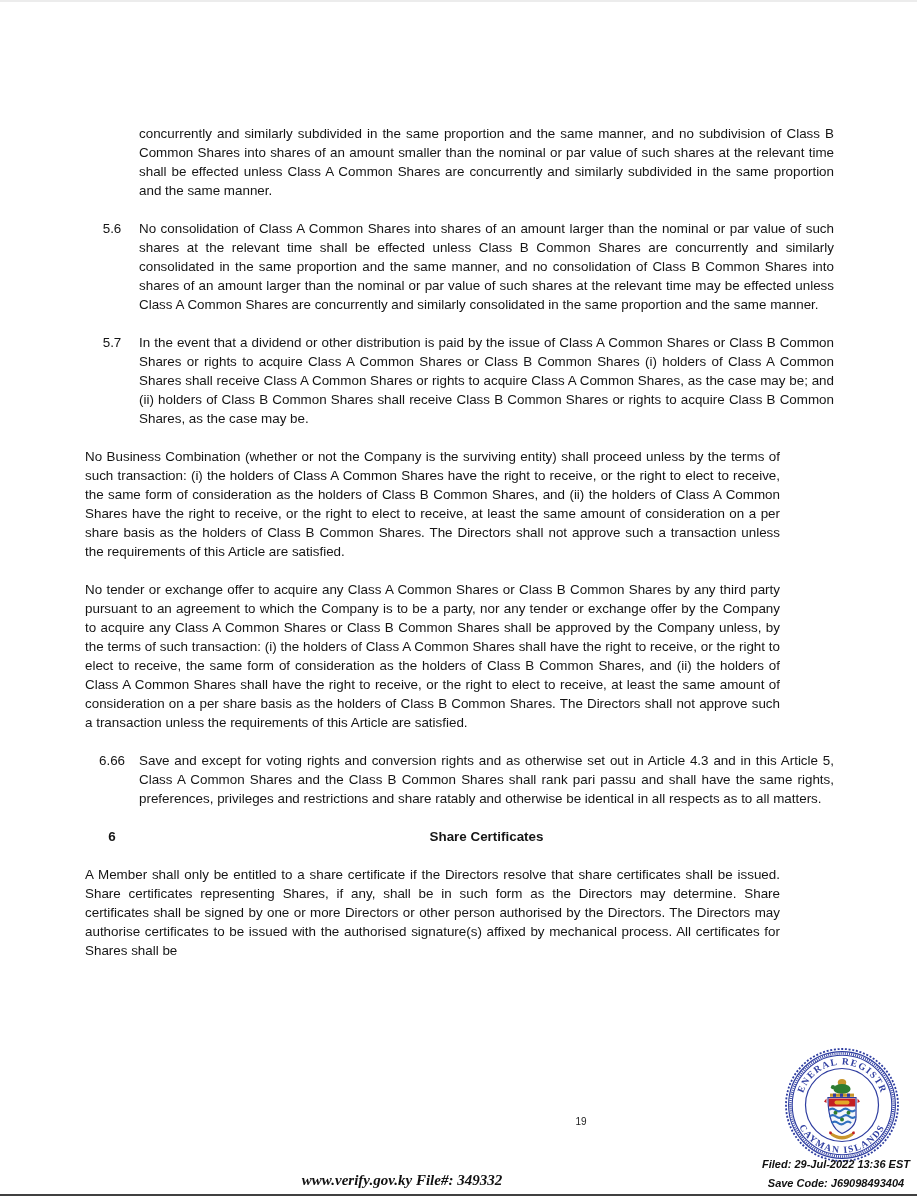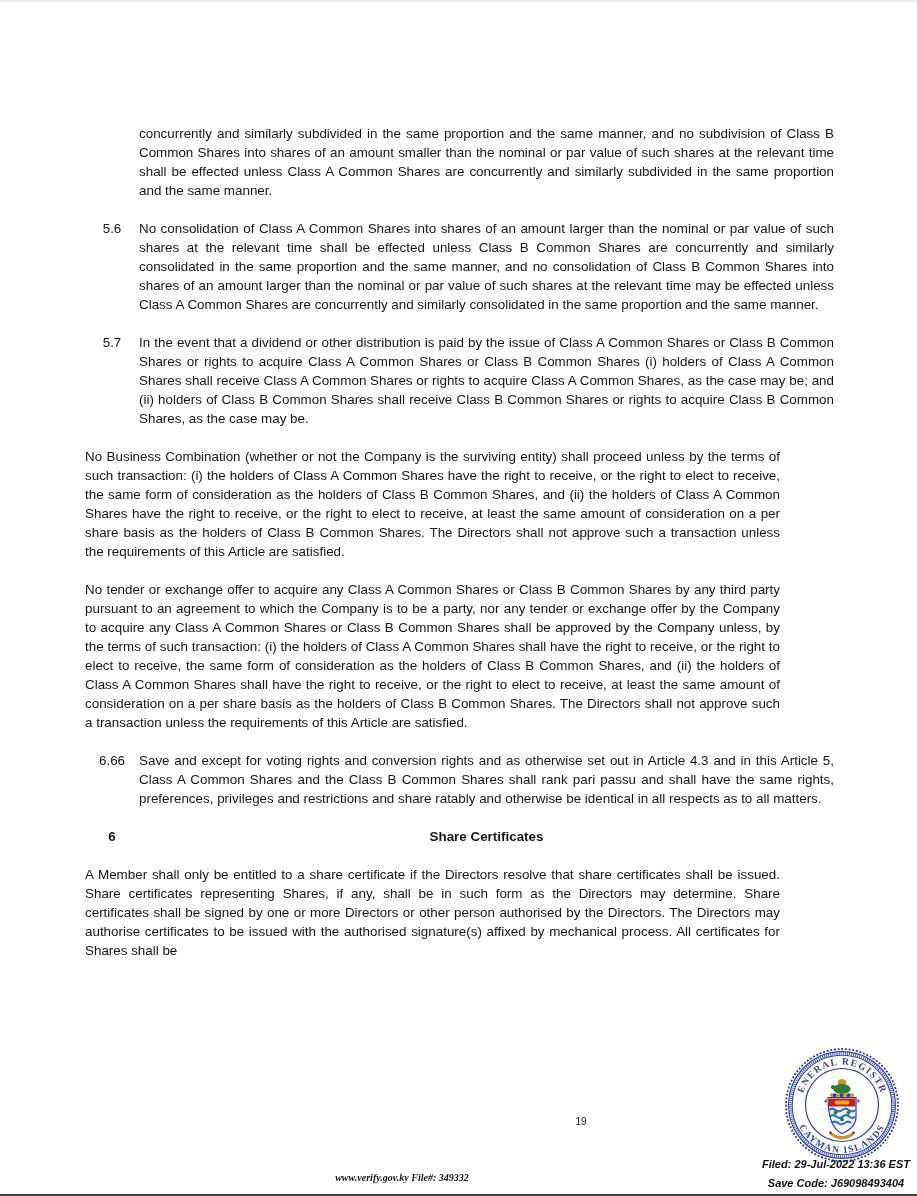--- a/index.html
+++ b/index.html
@@ -32,21 +32,21 @@
   .filed-block{
     position:absolute;top:1153px;left:751px;width:170px;
     text-align:center;
     font-family:Liberation Sans, sans-serif;font-style:italic;font-weight:bold;
     font-size:11px;line-height:19px;color:#111;
   }
   .verify-line{
     position:absolute;top:1170px;left:0;width:804px;
     text-align:center;
     font-family:"Liberation Serif", serif;font-style:italic;font-weight:bold;
-    font-size:10px;color:#111;
+    font-size:15px;color:#111;
   }
   .seal text{
     font-family:"Liberation Serif", serif;
     font-weight:bold;
     fill:#2e3da0;
   }
 </style>
 </head>
 <body>
 

